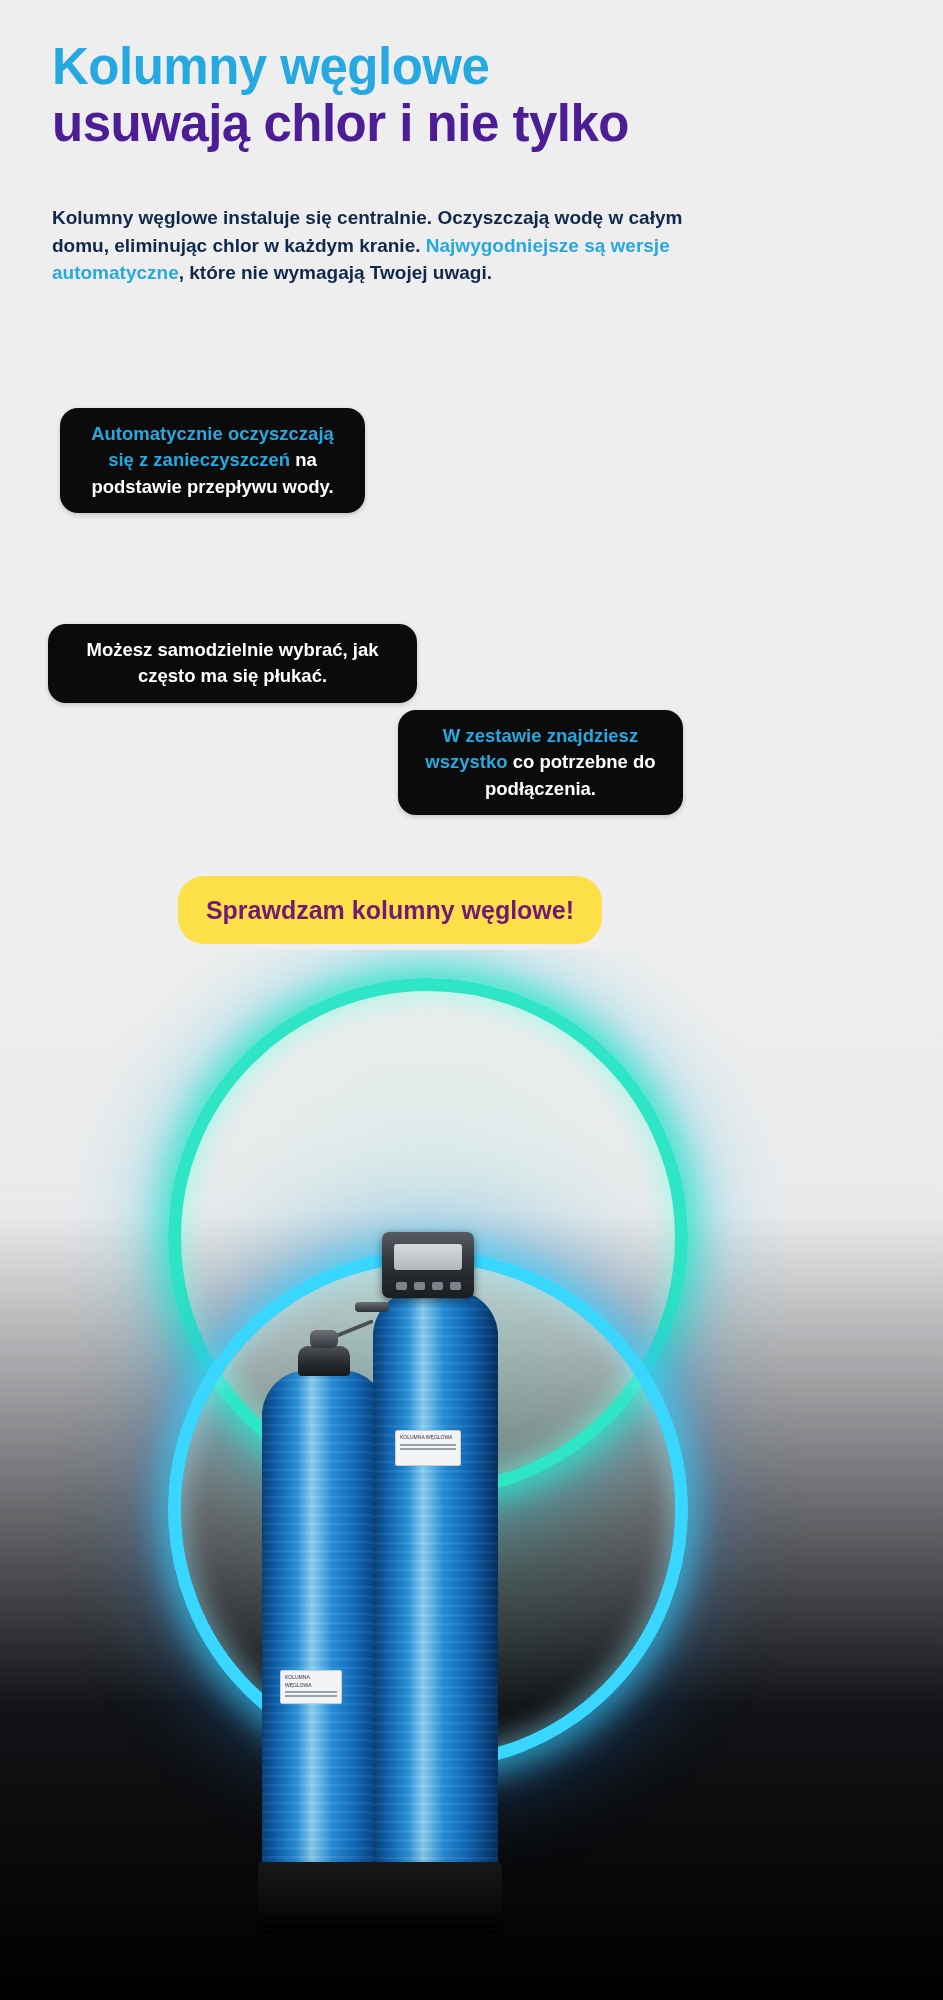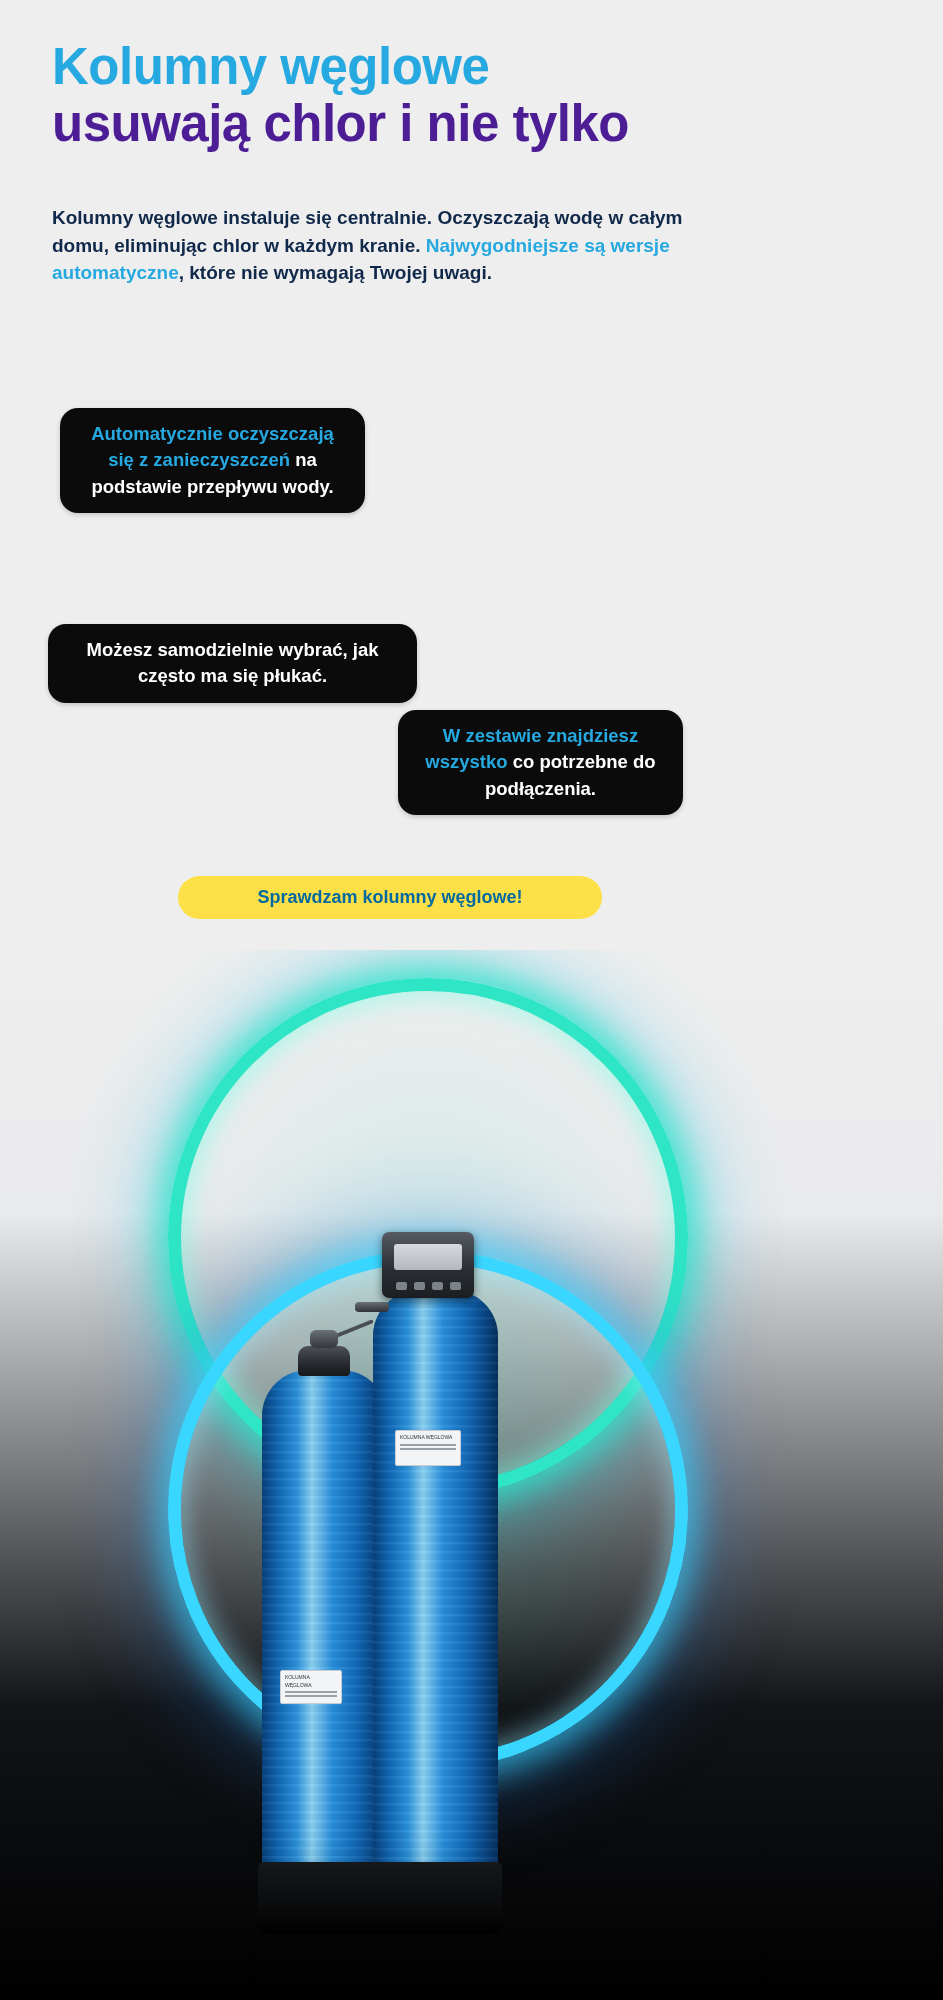--- a/index.html
+++ b/index.html
@@ -63,27 +63,27 @@
   #bubble-2 { left: 391px; top: 523px;  width: 300px; }
   #bubble-3 { left: 48px;  top: 624px;  width: 369px; }
   #bubble-4 { left: 398px; top: 710px;  width: 285px; }
 
   
   .cta {
     position: absolute;
     left: 178px;
     top: 876px;
     width: 424px;
-    height: 43px;
+    height: 68px;
     background: #fde047;
     border-radius: 26px;
     border: none;
-    color: #0369a1;
+    color: #701a75;
     font-family: "Liberation Sans", sans-serif;
-    font-size: 18px;
+    font-size: 25px;
     font-weight: 800;
     cursor: pointer;
     display: flex;
     align-items: center;
     justify-content: center;
   }
 
   
   .hero {
     position: absolute;

